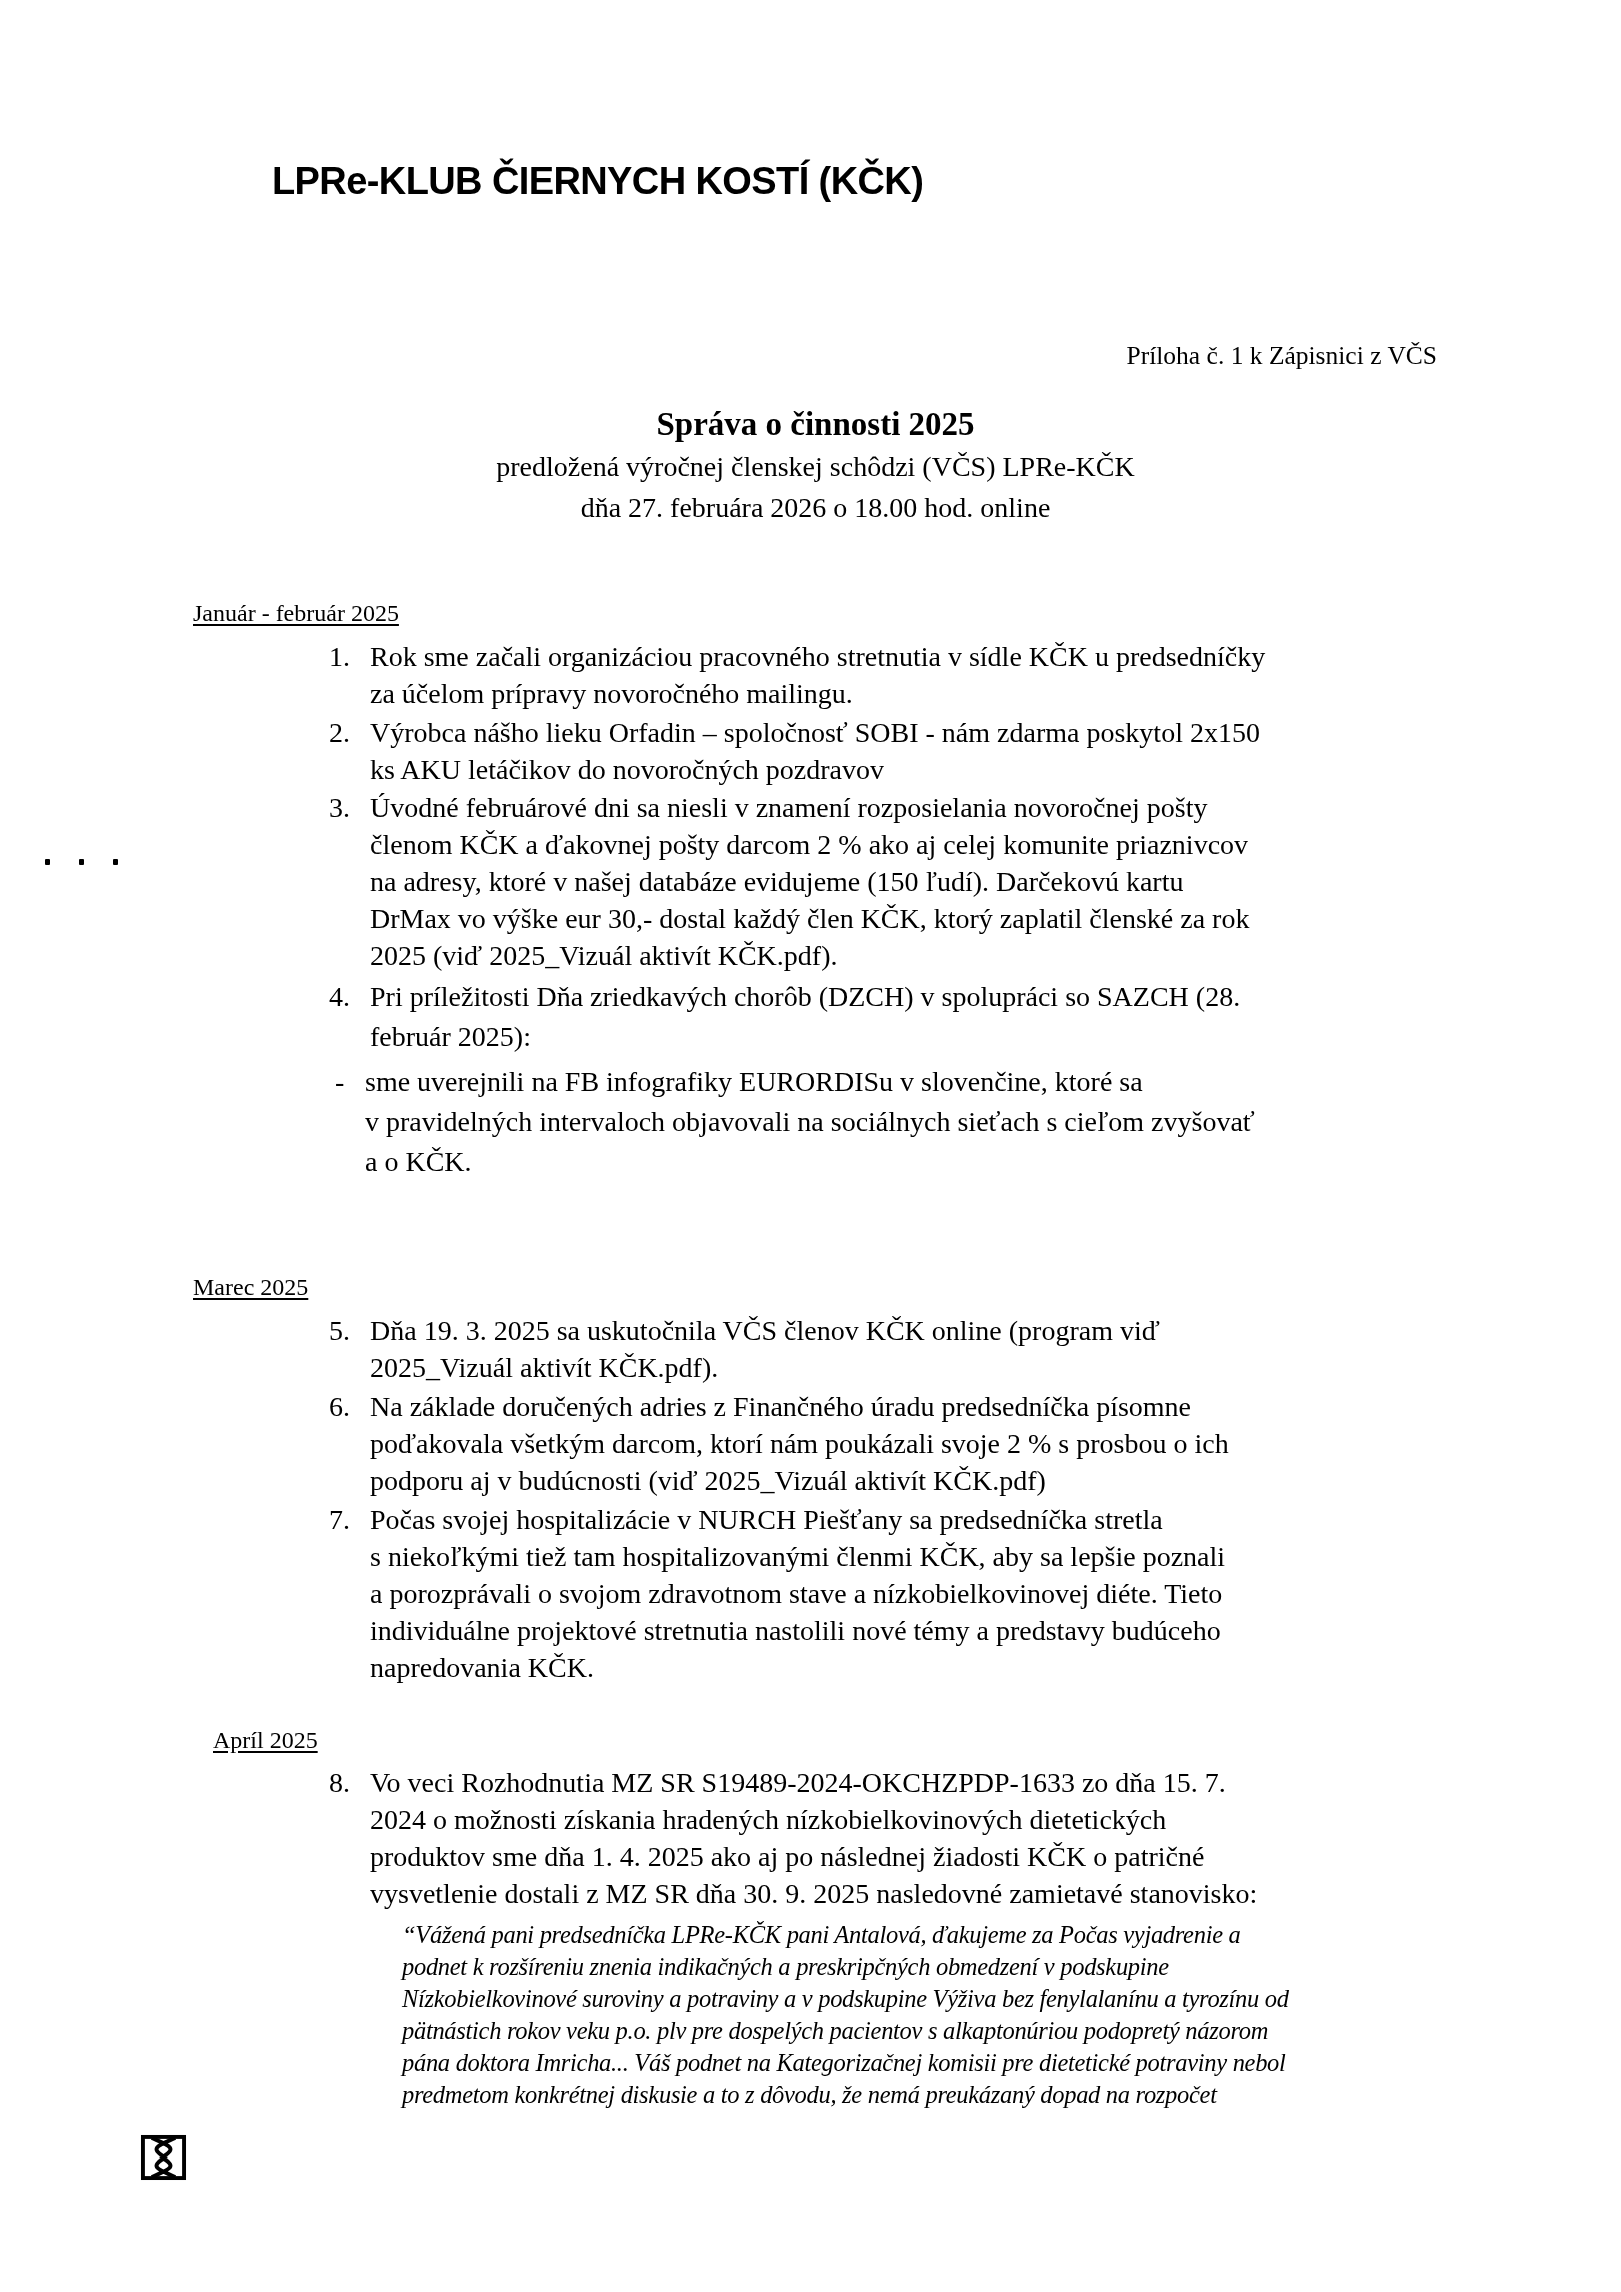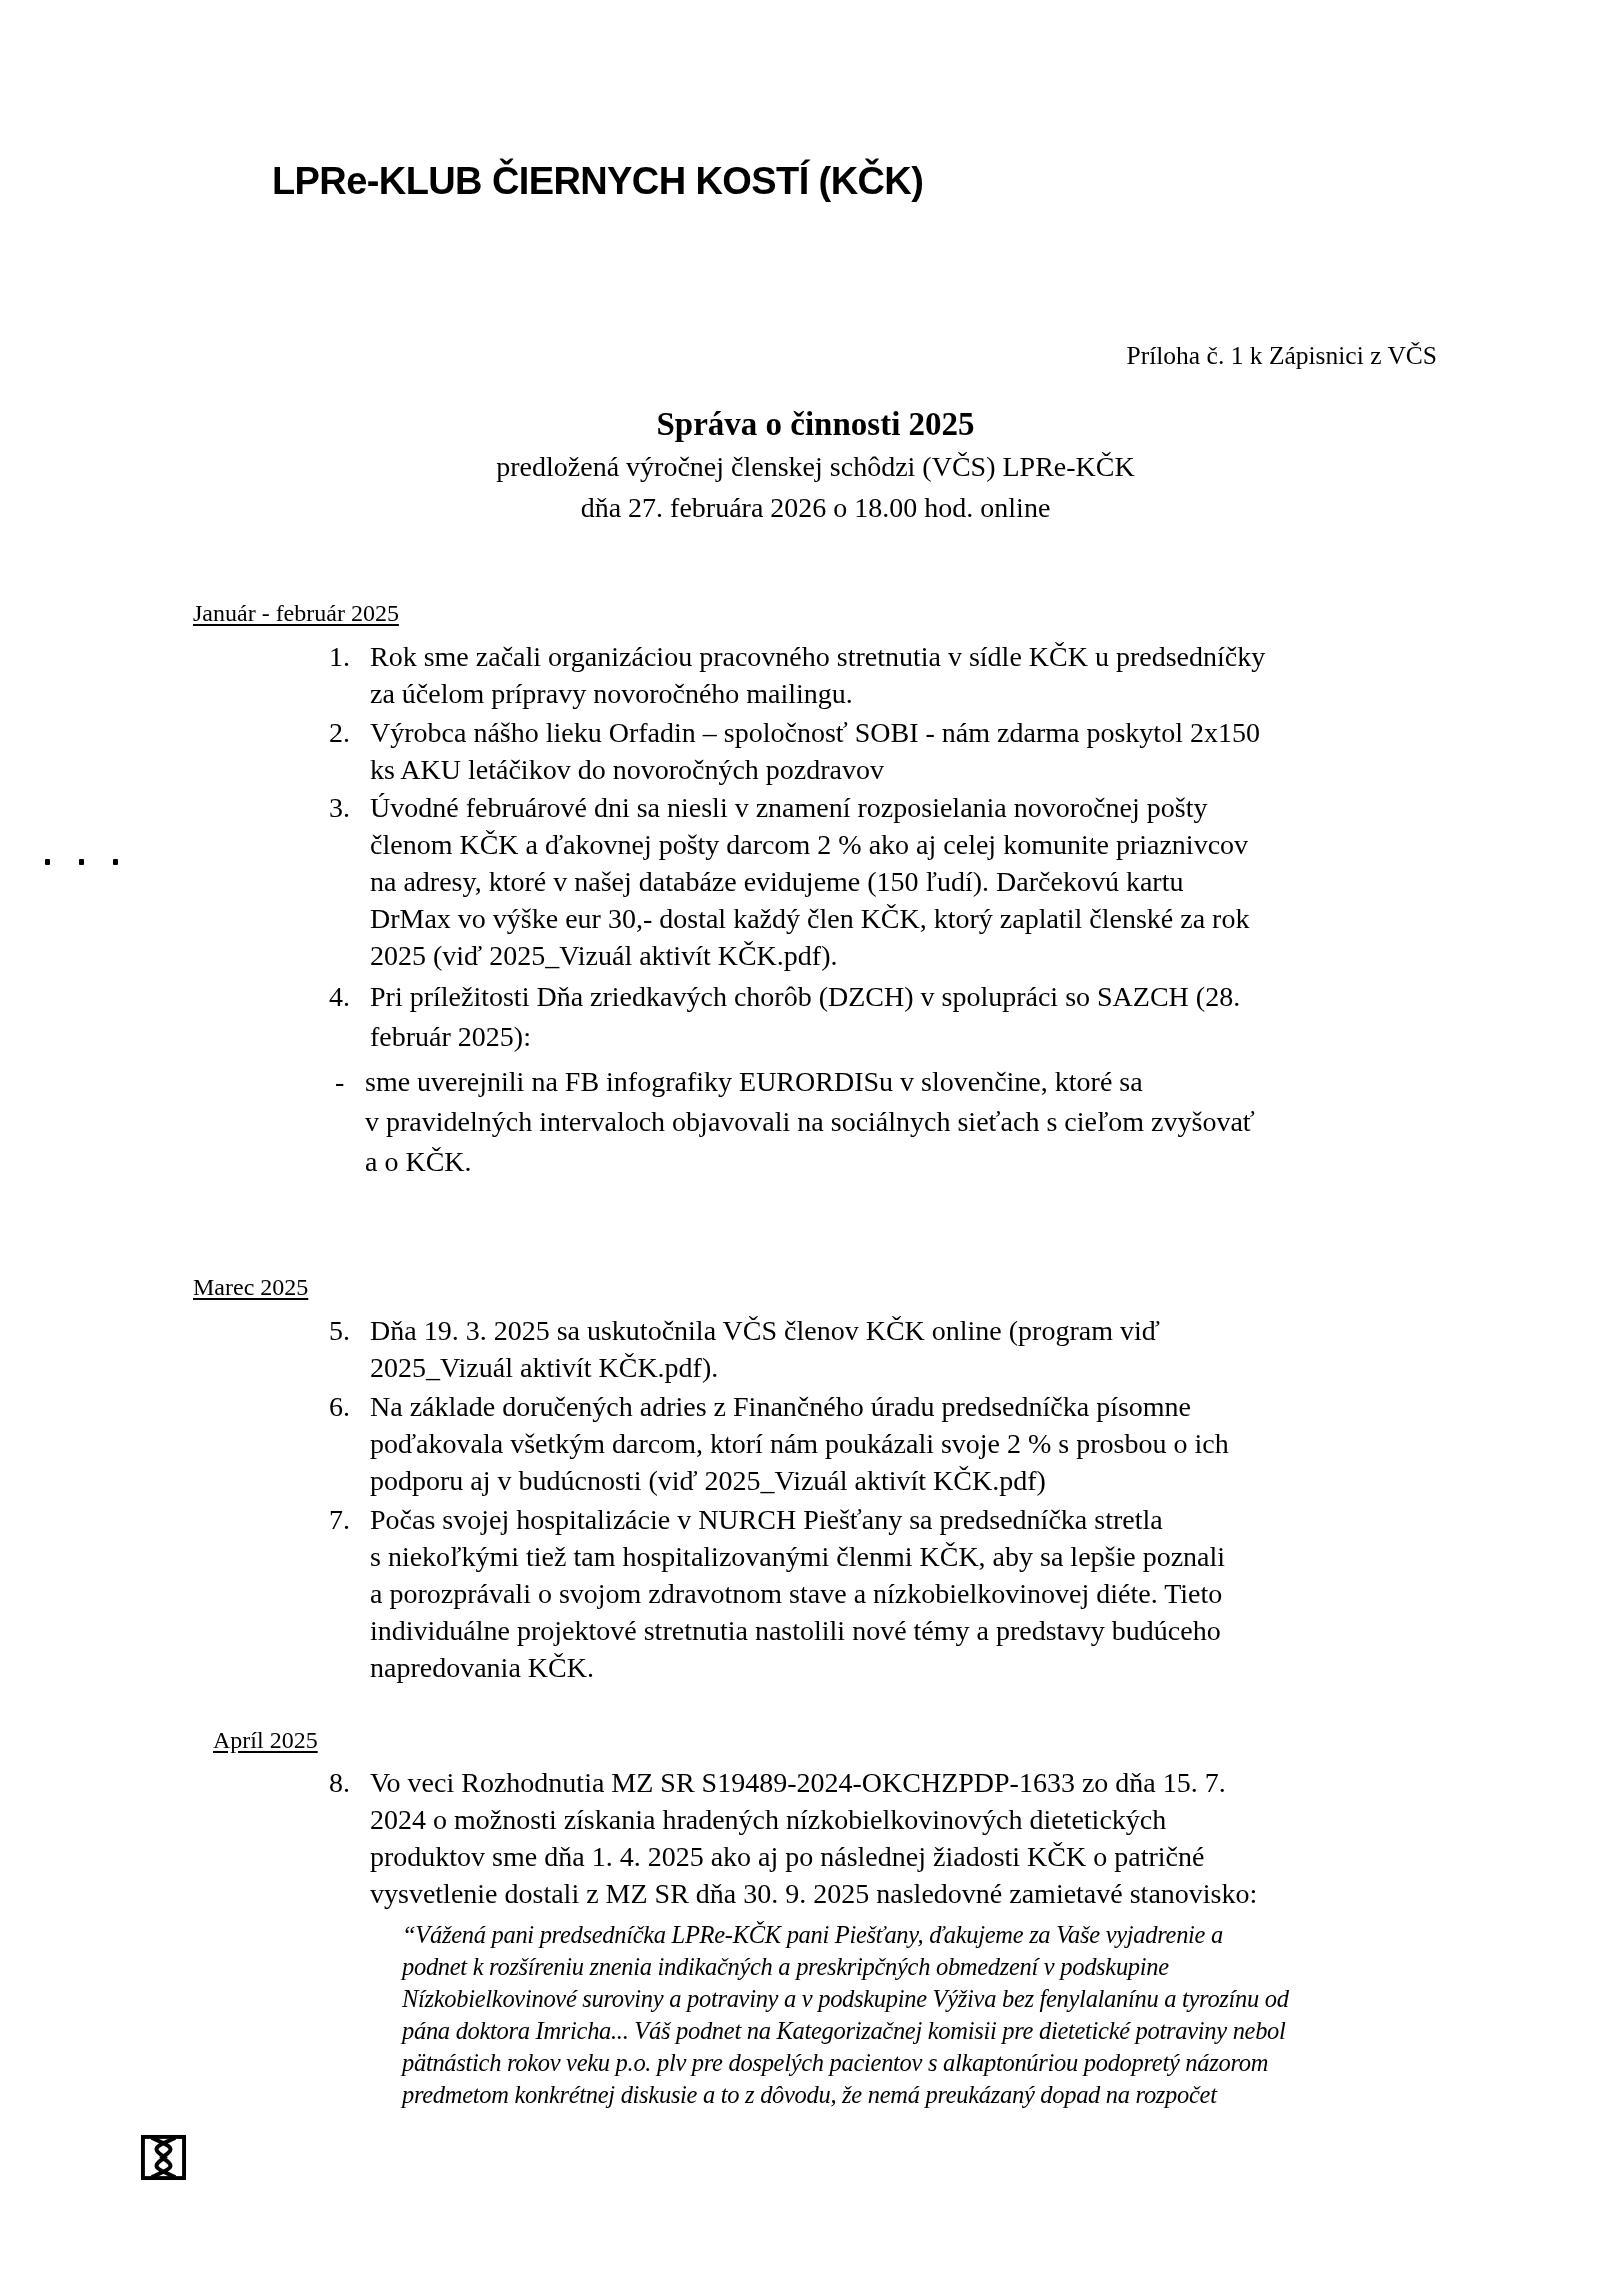--- a/index.html
+++ b/index.html
@@ -156,25 +156,25 @@
     <span class="num">8.</span>
     <span class="txt">
       <span class="ln">Vo veci Rozhodnutia MZ SR S19489-2024-OKCHZPDP-1633 zo dňa 15. 7.</span>
       <span class="ln">2024 o možnosti získania hradených nízkobielkovinových dietetických</span>
       <span class="ln">produktov sme dňa 1. 4. 2025 ako aj po následnej žiadosti KČK o patričné</span>
       <span class="ln">vysvetlenie dostali z MZ SR dňa 30. 9. 2025 nasledovné zamietavé stanovisko:</span>
     </span>
   </div>
 
   <div class="quote">
-    <span class="ln">“Vážená pani predsedníčka LPRe-KČK pani Piešťany, ďakujeme za Vaše vyjadrenie a</span>
+    <span class="ln">“Vážená pani predsedníčka LPRe-KČK pani Antalová, ďakujeme za Počas vyjadrenie a</span>
     <span class="ln">podnet k rozšíreniu znenia indikačných a preskripčných obmedzení v podskupine</span>
     <span class="ln">Nízkobielkovinové suroviny a potraviny a v podskupine Výživa bez fenylalanínu a tyrozínu od</span>
+    <span class="ln">pätnástich rokov veku p.o. plv  pre dospelých pacientov s alkaptonúriou podopretý názorom</span>
     <span class="ln">pána doktora Imricha... Váš podnet na Kategorizačnej komisii pre dietetické potraviny nebol</span>
-    <span class="ln">pätnástich rokov veku p.o. plv  pre dospelých pacientov s alkaptonúriou podopretý názorom</span>
     <span class="ln">predmetom konkrétnej diskusie a to z dôvodu, že nemá preukázaný dopad na rozpočet</span>
   </div>
 
   <div class="logo">
     <svg width="47" height="47" viewBox="0 0 48 48" xmlns="http://www.w3.org/2000/svg">
       <rect x="3" y="3" width="42" height="42" fill="none" stroke="#000" stroke-width="4"></rect>
       <path d="M12 4 C 30 12, 38 14, 24 23 C 10 14, 18 12, 36 4" fill="none" stroke="#000" stroke-width="4"></path>
       <path d="M12 44 C 30 36, 38 34, 24 25 C 10 34, 18 36, 36 44" fill="none" stroke="#000" stroke-width="4"></path>
       <line x1="20" y1="24" x2="28" y2="24" stroke="#000" stroke-width="2"></line>
     </svg>

